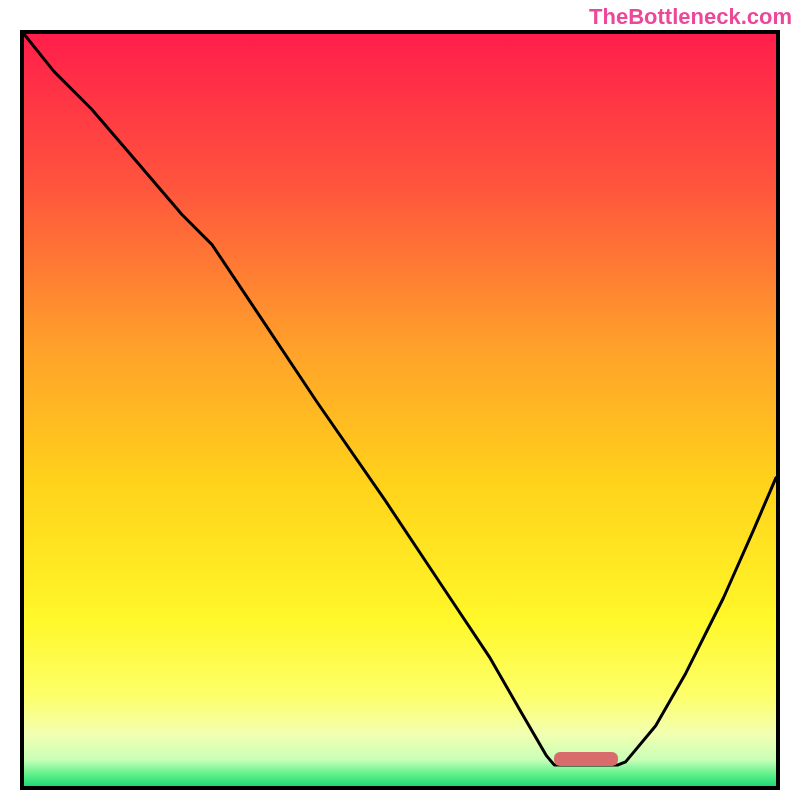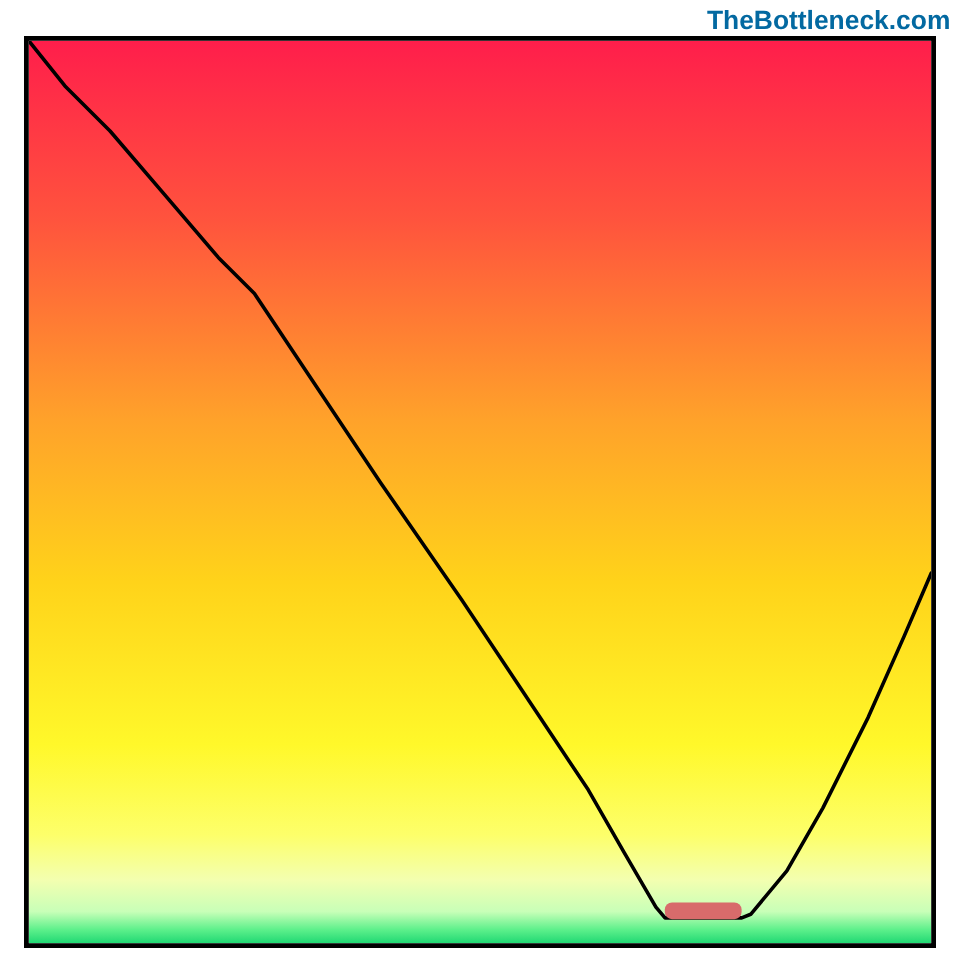--- a/index.html
+++ b/index.html
@@ -14,21 +14,21 @@
     position: relative;
     width: 800px;
     height: 800px;
   }
   .watermark {
     position: absolute;
     top: 4px;
     right: 8px;
     font-size: 22px;
     font-weight: bold;
-    color: #0369a1;
+    color: #ec4899;
     letter-spacing: 0px;
     pointer-events: none;
     user-select: none;
   }
   .plot-frame {
     position: absolute;
     left: 20px;
     top: 30px;
     width: 760px;
     height: 760px;

